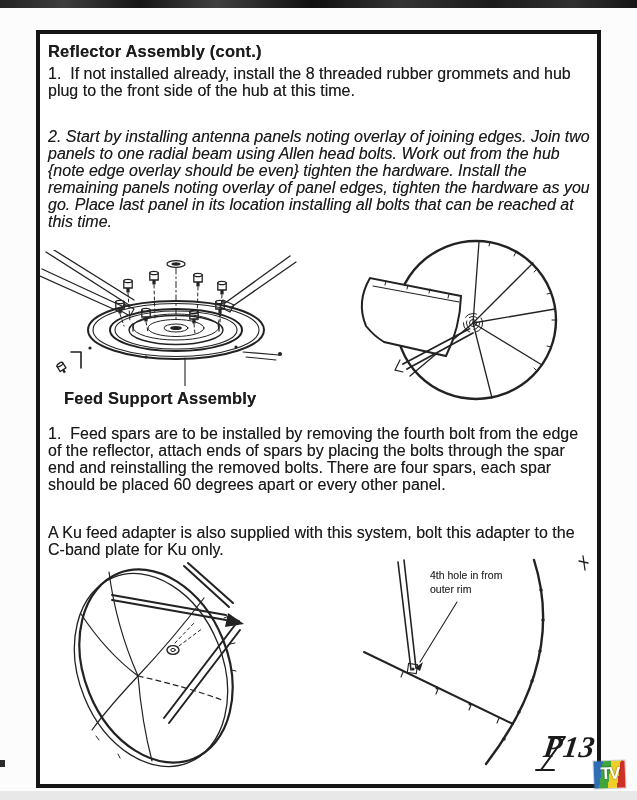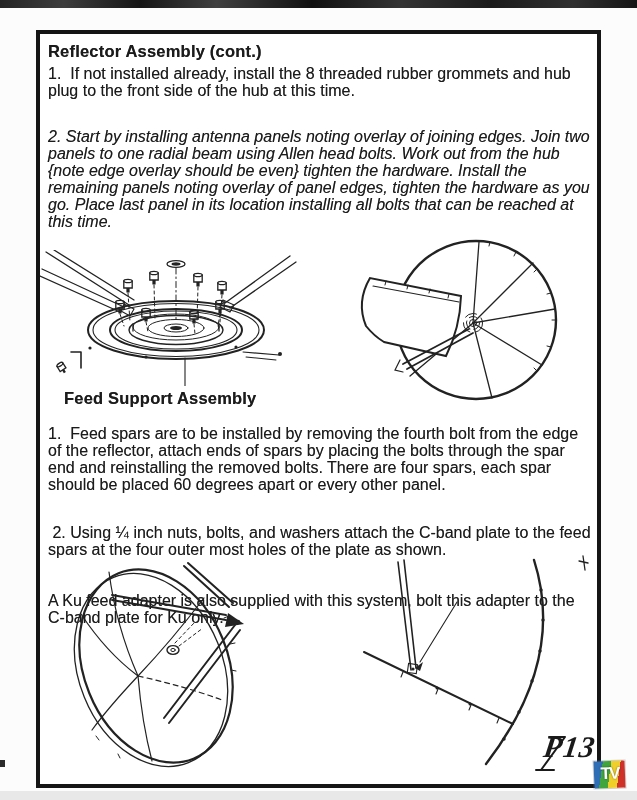--- a/index.html
+++ b/index.html
@@ -196,21 +196,20 @@
           <path d="M54 124 l-5 10 l8 2" stroke-width="1.2"></path>
         </g>
       </svg>
     </div>
 
     <div class="heading h2">Feed Support Assembly</div>
 
     <div class="para p4">1.  Feed spars are to be installed by removing the fourth bolt from the edge of the reflector, attach ends of spars by placing the bolts through the spar end and reinstalling the removed bolts. There are four spars, each spar should be placed 60 degrees apart or every other panel.</div>
 
     <div class="para p5">
-      <p> 2. Using ¼ inch nuts, bolts, and washers attach the C-band plate to the feed spars at the four outer most holes of the plate as shown.</p>
       <p>A Ku feed adapter is also supplied with this system, bolt this adapter to the C-band plate for Ku only.</p>
     </div>
 
     <div class="fig fig-dish">
       <svg viewBox="0 0 240 220" width="240" height="220">
         <g class="drawing" stroke-width="1.2" stroke-linecap="round">
           <ellipse cx="100" cy="108" rx="72" ry="100" transform="rotate(-22 100 108)" stroke-width="2.2"></ellipse>
           <ellipse cx="95" cy="112" rx="72" ry="100" transform="rotate(-22 95 112)" stroke-width="1.3"></ellipse>
 
           <path d="M82 118 Q 60 68 53 14"></path>
@@ -255,20 +254,24 @@
           <circle cx="183" cy="38" r="1.7" fill="#222" stroke="none"></circle>
           <circle cx="185" cy="68" r="1.7" fill="#222" stroke="none"></circle>
           <circle cx="182" cy="99" r="1.7" fill="#222" stroke="none"></circle>
           <circle cx="174" cy="129" r="1.7" fill="#222" stroke="none"></circle>
           <circle cx="161" cy="160" r="1.7" fill="#222" stroke="none"></circle>
           <circle cx="146" cy="187" r="1.7" fill="#222" stroke="none"></circle>
 
           <path d="M225 4 l2 14 M221 9 l9 2" stroke-width="1.3"></path>
         </g>
       </svg>
+      <div class="callout">
+        <div>4th hole in from</div>
+        <div>outer rim</div>
+      </div>
     </div>
 
     <div class="page-num">
       <svg width="70" height="44" viewBox="0 0 70 44">
         <path d="M6 38 H24 M11 38 L35 5 M35 5 H19" stroke="#1a1a1a" stroke-width="2" fill="none" stroke-linecap="round"></path>
       </svg>
       <span class="pn-text">P13</span>
     </div>
 
     <div class="tv-logo">TV</div>

